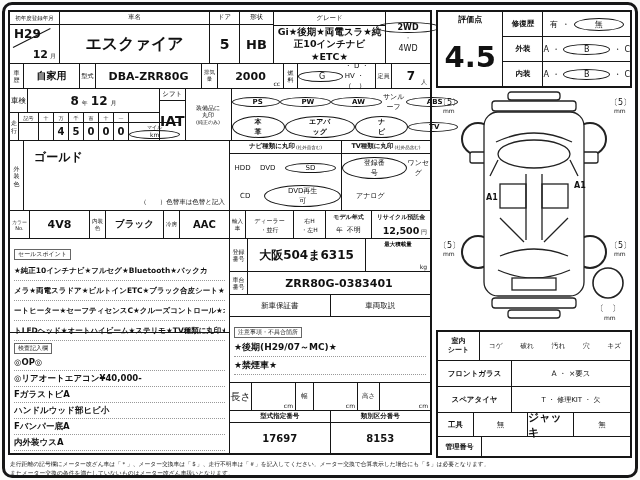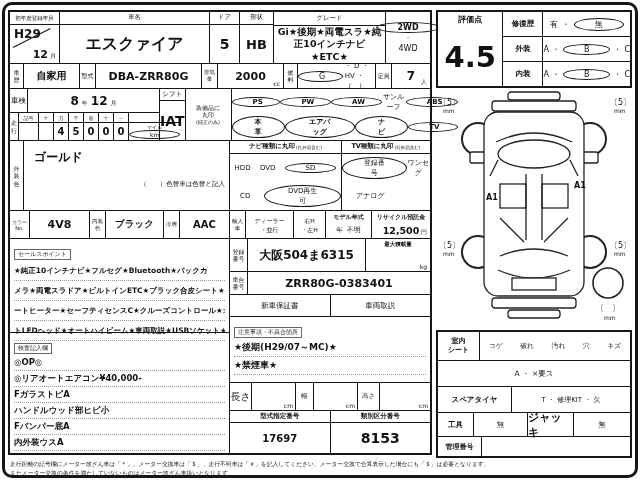--- a/index.html
+++ b/index.html
@@ -155,21 +155,21 @@
         </div>
       </div>
     </div>
   </div>
 
   <div class="fx bB" style="height:74px">
     <div class="fx bR" style="width:220px">
       <div class="vlab bR" style="width:14px;font-size:6px">外装色</div>
       <div style="flex:1;position:relative">
         <span class="v" style="position:absolute;left:10px;top:8px;font-size:12px">ゴールド</span>
-        <span style="position:absolute;right:4px;bottom:21px;font-size:6.5px">（　　）色替車は色替と記入</span>
+        <span style="position:absolute;right:4px;bottom:3px;font-size:6.5px">（　　）色替車は色替と記入</span>
       </div>
     </div>
     <div class="fcol bR" style="width:112px">
       <div class="hd bB v" style="height:13px;gap:1px">
         <span style="font-size:6.5px">ナビ種類に丸印</span>
         <span style="font-size:4.5px;font-weight:normal">(社外品含む)</span>
       </div>
       <div class="fx" style="flex:1;align-items:center;justify-content:space-around;font-size:7px">
         <span class="opt">HDD</span>
         <span class="opt">DVD</span>
@@ -231,21 +231,21 @@
   </div>
 
   <div class="fx" style="flex:1">
 
     <div class="fcol bR" style="width:220px">
       <div class="bB" style="height:94px;padding:2px 4px">
         <span class="tab">セールスポイント</span>
         <div class="spl">★純正10インチナビ★フルセグ★Bluetooth★バックカ</div>
         <div class="spl">メラ★両電スラドア★ビルトインETC★ブラック合皮シート★シ</div>
         <div class="spl">ートヒーター★セーフティセンスC★クルーズコントロール★オー</div>
-        <div class="spl">トLEDヘッド★オートハイビーム★車両取説★USBソケット★</div>
+        <div class="spl">トLEDヘッド★オートハイビーム★ステリモ★TV種類に丸印★</div>
       </div>
       <div style="flex:1;padding:2px 4px">
         <span class="tab">検査記入欄</span>
         <div class="ipl">◎OP◎</div>
         <div class="ipl">◎リアオートエアコン¥40,000-</div>
         <div class="ipl">FガラストビA</div>
         <div class="ipl">ハンドルウッド部ヒビ小</div>
         <div class="ipl">Fバンパー底A</div>
         <div class="ipl">内外装ウスA</div>
       </div>
@@ -289,21 +289,21 @@
               <span style="position:absolute;right:2px;bottom:1px;font-size:6px">cm</span>
             </div>
       </div>
       <div class="fx" style="flex:1">
         <div class="fcol bR" style="flex:1">
           <div class="hd bB v" style="height:12px;font-size:6.5px">型式指定番号</div>
           <div class="fxc v" style="flex:1;font-size:10px">17697</div>
         </div>
         <div class="fcol" style="flex:1">
           <div class="hd bB v" style="height:12px;font-size:6.5px">類別区分番号</div>
-          <div class="fxc v" style="flex:1;font-size:14px">8153</div>
+          <div class="fxc v" style="flex:1;font-size:10px">8153</div>
         </div>
       </div>
     </div>
   </div>
 </div>
 
 <div class="evalbox">
   <div class="fcol bR" style="width:72px">
     <div class="hd" style="height:16px;font-size:8px;font-weight:bold">評価点</div>
     <div class="fxc" style="flex:1">
@@ -391,20 +391,21 @@
     </div>
     <div class="fx" style="flex:1;align-items:center;justify-content:space-around;font-size:6.8px">
       <span>コゲ</span>
       <span>破れ</span>
       <span>汚れ</span>
       <span>穴</span>
       <span>キズ</span>
     </div>
   </div>
   <div class="fx bB" style="height:26px">
+    <div class="fxc bR" style="width:74px;font-size:7.5px;font-weight:bold">フロントガラス</div>
     <div class="fxc" style="flex:1;font-size:7.5px">A ・ ×要ス</div>
   </div>
   <div class="fx bB" style="height:26px">
     <div class="fxc bR" style="width:74px;font-size:7.5px;font-weight:bold">スペアタイヤ</div>
     <div class="fxc" style="flex:1;font-size:7px">T ・ 修理KIT ・ 欠</div>
   </div>
   <div class="fx bB" style="height:24px">
     <div class="fxc bR" style="width:36px;font-size:7.5px;font-weight:bold">工具</div>
     <div class="fxc bR" style="width:54px;font-size:7.5px">無</div>
     <div class="fxc bR" style="width:46px;font-size:11px;font-weight:bold">ジャッキ</div>

